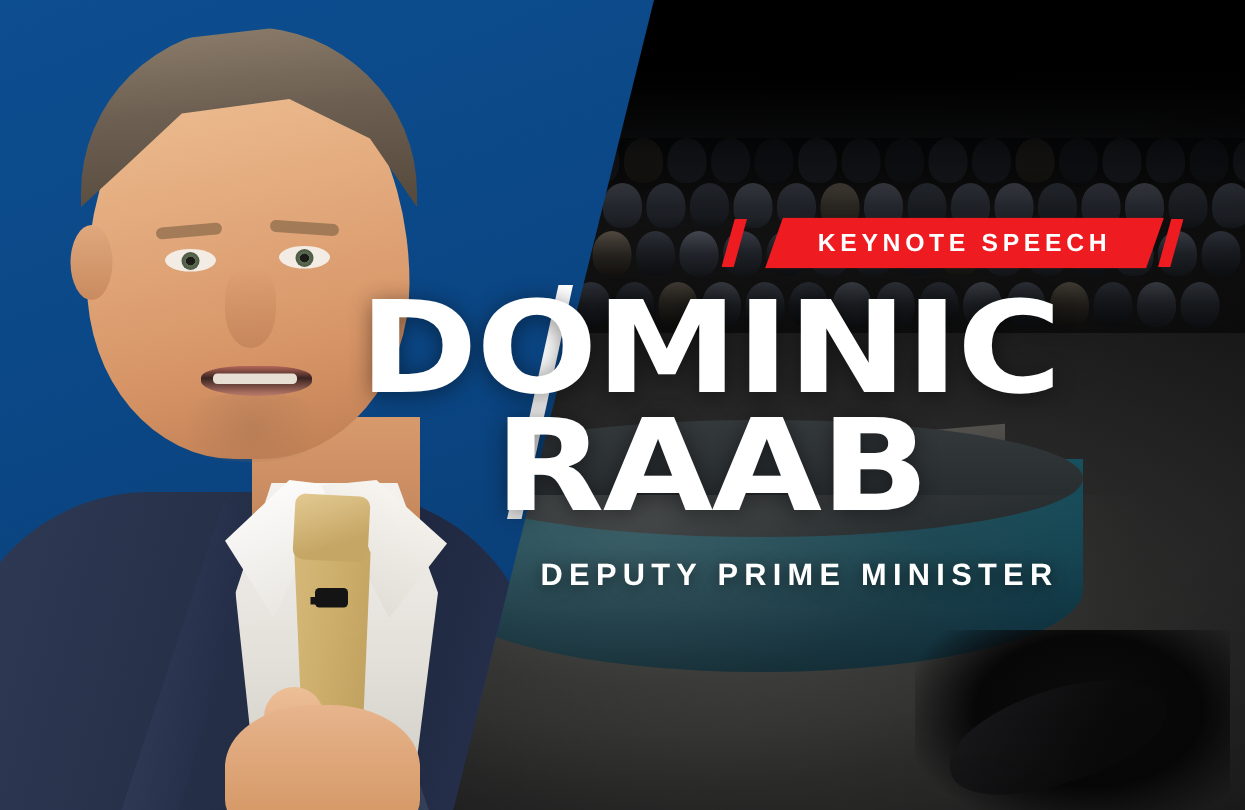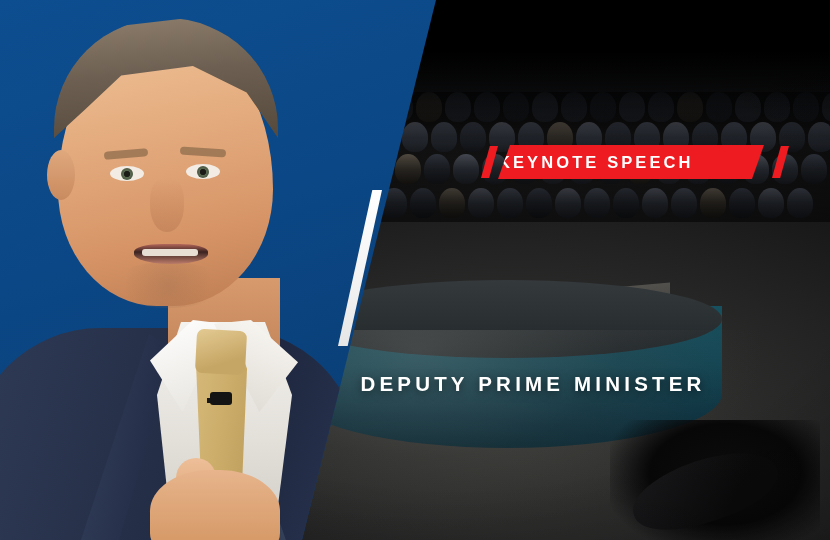--- a/index.html
+++ b/index.html
@@ -112,24 +112,24 @@
       background:linear-gradient(180deg,#e7b48c 0%,#d2935f 100%);}
   .finger{position:absolute;left:176px;top:458px;width:40px;height:72px;border-radius:22px;
       background:linear-gradient(180deg,#edbf98 0%,#d79a6b 100%);}
 
   
   .accent-bar{position:absolute;left:338px;top:190px;width:44px;height:156px;
       background:linear-gradient(180deg,#ffffff 0%,#f2f2f2 60%,#e6e6e6 100%);
       clip-path:polygon(78% 0, 100% 0, 22% 100%, 0 100%);}
 
   
-  .banner{position:absolute;left:498px;top:145px;height:34px;width:266px;
+  .banner{position:absolute;left:510px;top:145px;height:34px;width:266px;
       background:#ee1b20;
       clip-path:polygon(12px 0, 100% 0, calc(100% - 12px) 100%, 0 100%);
-      display:flex;align-items:center;}
+      display:flex;align-items:center;justify-content:center;}
   .banner-label{color:#fff;font-size:16.5px;font-weight:700;letter-spacing:3.1px;
       white-space:nowrap;line-height:1;}
   .tick{position:absolute;top:146px;height:32px;width:17px;background:#ee1b20;
       clip-path:polygon(52% 0, 100% 0, 48% 100%, 0 100%);}
   .tick-left{left:481px;}
   .tick-right{left:772px;}
 
   
   .headline{position:absolute;left:0;top:196px;width:830px;text-align:center;
       pointer-events:none;}
@@ -286,16 +286,20 @@
   </div>
 
   <div class="accent-bar"></div>
 
   <div class="tick tick-left"></div>
   <div class="banner">
     <span class="banner-label">KEYNOTE SPEECH</span>
   </div>
   <div class="tick tick-right"></div>
 
+  <div class="headline">
+    <div class="hl-line hl-1">DOMINIC</div>
+    <div class="hl-line hl-2">RAAB</div>
+  </div>
 
   <div class="subtitle">DEPUTY PRIME MINISTER</div>
 
 </div>
 
 </body></html>

